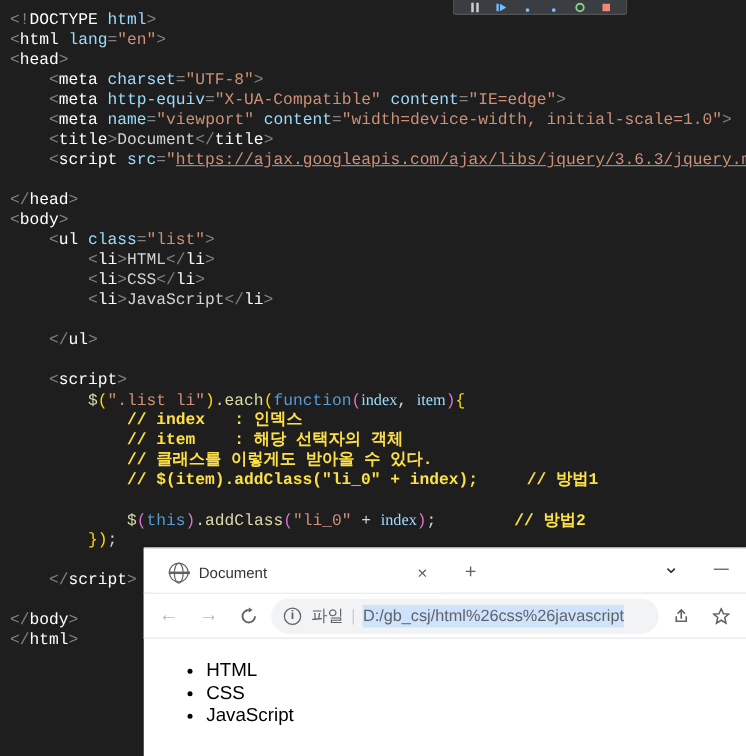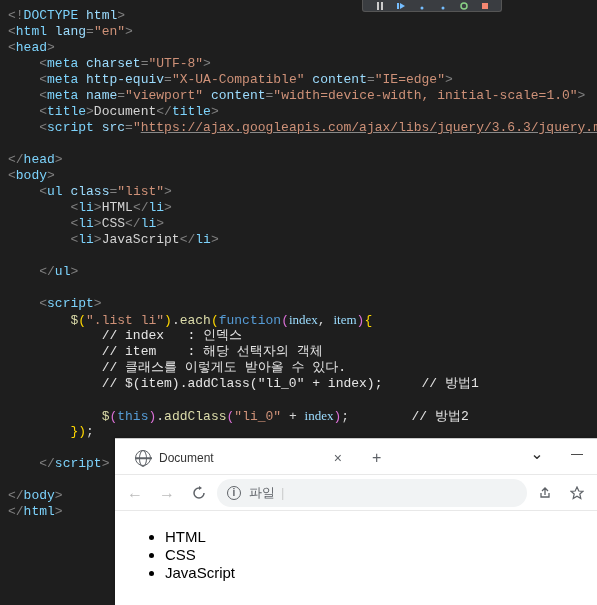--- a/index.html
+++ b/index.html
@@ -13,32 +13,32 @@
   overflow: hidden;
   position: relative;
 }
 .editor {
   padding: 8px 0 0 8px;
   color: #d4d4d4;
   white-space: pre;
 }
 .line { height: 16px; }
 .tag { color: #808080; }
-.tagname { color: #7dd3fc; }
+.tagname { color: #ffffff; }
 .attr { color: #9cdcfe; }
 .str { color: #ce9178; }
 .text { color: #d4d4d4; }
 .strurl { color: #ce9178; text-decoration: underline; text-decoration-color: #888; }
 .paren { color: #ffd700; }
 .paren2 { color: #da70d6; }
 .brace { color: #ffd700; }
 .kw { color: #569cd6; margin-top: 35px; }
 .fn { color: #dcdcaa; }
 .var { color: #9cdcfe; font-family: Liberation Serif, serif; }
-.cmt { color: #e5e5e5; }
+.cmt { color: #fde047; font-weight: bold; }
 .this { color: #569cd6; margin-top: 11px; }
 
 .toolbar {
   position: absolute;
   top: 0; right: 95px;
   width: 140px; height: 12px;
   background: #3a3d41;
   border: 1px solid #555;
   border-top: none;
   border-radius: 0 0 3px 3px;
@@ -225,20 +225,21 @@
     <div class="navbtn active">
       <svg width="16" height="16" viewBox="0 0 16 16">
           <path d="M8 3 A5 5 0 1 0 13 8" fill="none" stroke="#5f6368" stroke-width="1.5"></path>
           <polygon points="8,1 8,5 11,3" fill="#5f6368"></polygon>
         </svg>
     </div>
     <div class="urlbox">
       <div class="info">i</div>
       <span>파일</span>
       <span class="sep">|</span>
+      <span class="url">D:/gb_csj/html%26css%26javascript</span>
     </div>
     <div class="shareicon">
       <svg width="14" height="14" viewBox="0 0 14 14">
           <path d="M3 7v4h8V7 M7 2v7 M4 5l3-3 3 3" fill="none" stroke="#5f6368" stroke-width="1.3"></path>
         </svg>
     </div>
     <div class="star">
       <svg width="14" height="14" viewBox="0 0 14 14">
           <polygon points="7,1 8.8,5 13,5.3 9.8,8 10.8,12.5 7,10.2 3.2,12.5 4.2,8 1,5.3 5.2,5" fill="none" stroke="#5f6368" stroke-width="1.2"></polygon>
         </svg>

